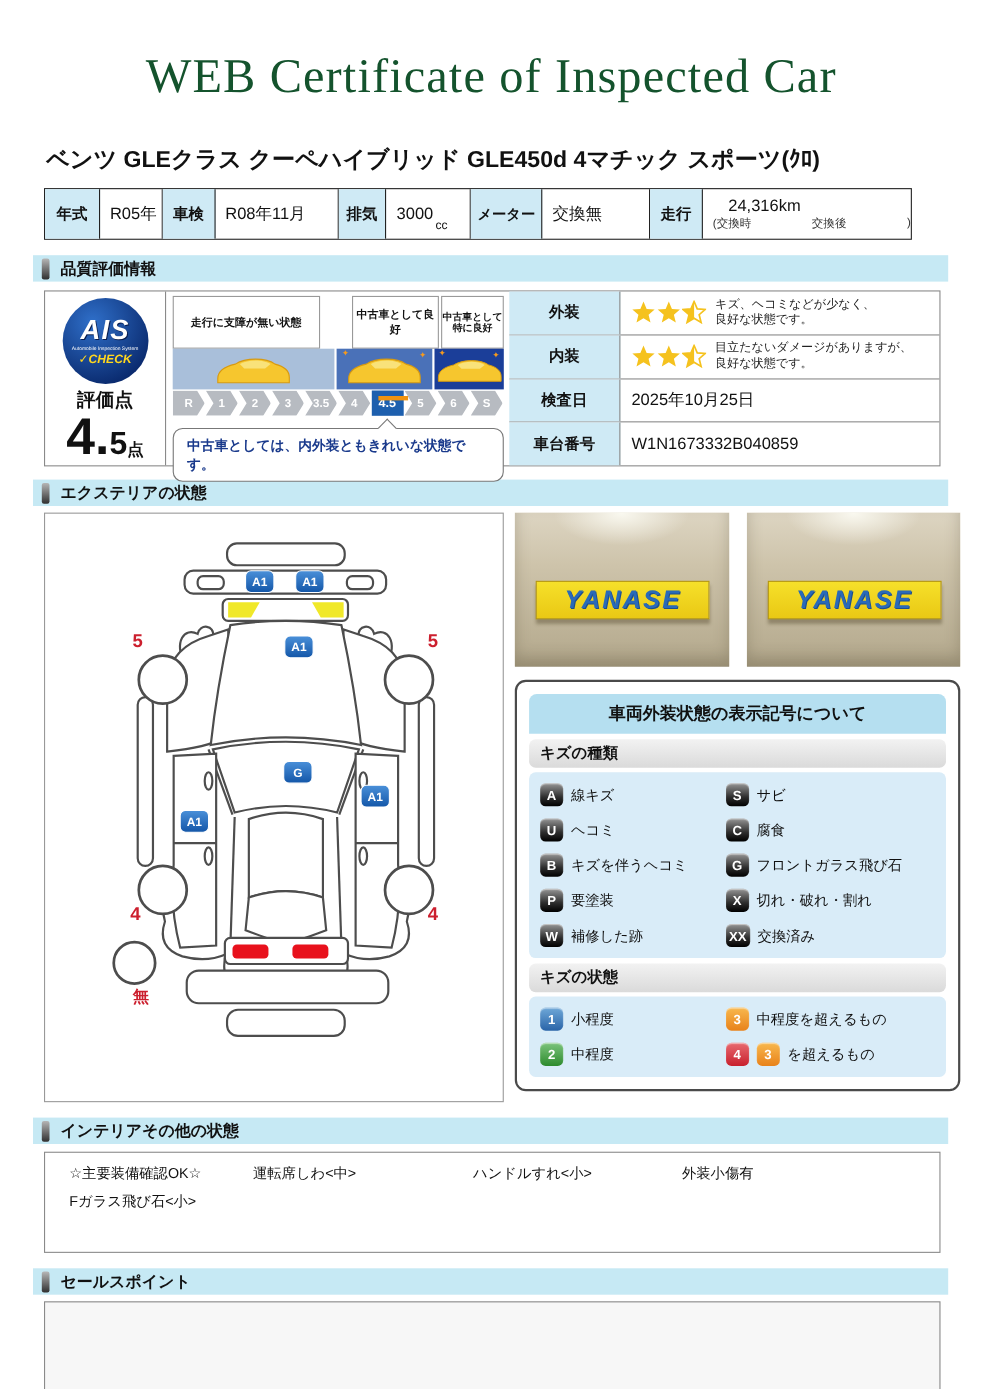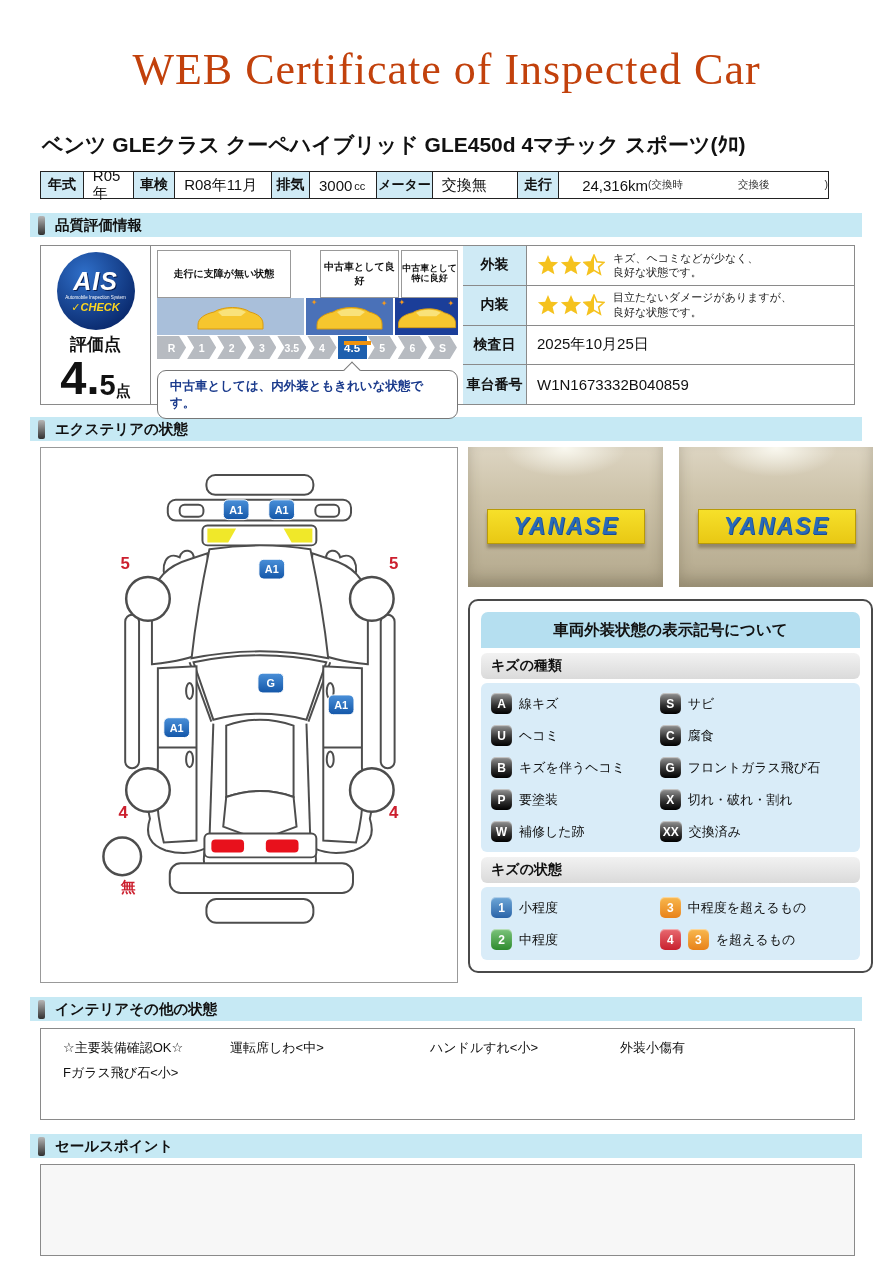--- a/index.html
+++ b/index.html
@@ -1,28 +1,28 @@
 <!DOCTYPE html>
 <html><head>
 <meta charset="utf-8">
 <style>
   html,body{margin:0;padding:0;background:#fff;}
   body{width:893px;font-family:"Liberation Sans","DejaVu Sans",sans-serif;color:#111;}
   .main-title{font-family:"Liberation Serif","DejaVu Serif",serif;font-size:44px;font-weight:400;
-    text-align:center;margin-top:44px;letter-spacing:1px;color:#c2410c;}
+    text-align:center;margin-top:44px;letter-spacing:1px;color:#14532d;}
   .car-name{margin:36px 0 0 42px;font-size:21px;font-weight:bold;}
 
   
-  .spec-table{display:flex;margin:12px 0 0 40px;width:789px;height:28px;border:1px solid #222;background:#fff;box-sizing:border-box;}
+  .spec-table{display:flex;margin:12px 0 0 40px;width:789px;height:47px;border:1px solid #222;background:#fff;box-sizing:border-box;}
   .spec-cell{display:flex;align-items:center;justify-content:center;border-right:1px solid #222;box-sizing:border-box;}
   .spec-cell:last-child{border-right:none;}
   .spec-label{background:#cfeaf5;font-weight:bold;font-size:14px;}
   .spec-value{font-size:15px;justify-content:flex-start;padding-left:9px;}
   .unit-cc{font-size:11px;vertical-align:sub;margin-left:2px;}
-  .mileage-cell{flex-direction:row;align-items:center;justify-content:center;padding-left:9px;}
+  .mileage-cell{flex-direction:column;align-items:flex-start;justify-content:center;padding-left:9px;}
   .mileage-main{font-size:15px;margin-left:14px;}
   .mileage-note{font-size:10.5px;color:#333;display:flex;width:180px;justify-content:space-between;}
 
   
   .sec-header{display:flex;align-items:center;height:24px;background:#c6e9f4;margin:0 31px 0 30px;}
   .sec-accent{width:7px;height:19px;margin-left:8px;background:linear-gradient(180deg,#b6b6b6,#303030);border-radius:2px;}
   .sec-title{font-weight:bold;font-size:14.5px;margin-left:10px;}
 
   
   .q-box{display:flex;margin:8px 0 0 40px;width:815px;height:160px;border:1px solid #8a8a8a;box-sizing:border-box;}
@@ -38,21 +38,21 @@
   .score-main{font-size:47px;font-weight:900;}
   .score-sub{font-size:29px;font-weight:900;}
   .score-unit{font-size:15px;font-weight:900;}
 
   .q-mid{width:312px;box-sizing:border-box;padding:4px 5px 0 6px;position:relative;}
   .zone-labels{display:flex;height:48px;}
   .zl{border:1px solid #999;background:#fff;display:flex;align-items:center;justify-content:center;
       font-weight:bold;font-size:10px;text-align:center;margin-right:2px;box-sizing:border-box;}
   .zl1{width:49.5%;}
   .zl2{width:29.5%;margin-left:27px;}
-  .zl3{width:21%;font-size:9px;line-height:1.15;flex-direction:column;margin-right:0;font-family:Liberation Mono, monospace;}
+  .zl3{width:21%;font-size:9px;line-height:1.15;flex-direction:column;margin-right:0;}
   .zone-band{display:flex;height:37px;}
   .zb{display:flex;align-items:flex-end;justify-content:center;margin-right:2px;position:relative;}
   .zb1{width:49.5%;background:#a9bfda;}
   .zb2{width:29.5%;background:#4a71b8;}
   .zb3{width:21%;background:#1b3e99;margin-right:0;}
   .car-icon{height:30px;margin-bottom:2px;}
   .sparkle{position:absolute;color:#f59a1e;font-size:8px;}
   .sp-tl{top:0;left:6%;} .sp-tr{top:1px;right:6%;}
   .scale{display:flex;height:23px;margin-top:1px;}
   .chev{flex:1;background:#b7bbc1;color:#fff;font-weight:bold;font-size:10.5px;
@@ -62,21 +62,21 @@
   .chev.active{background:#1d5fae;font-size:11.5px;clip-path:none;position:relative;}
   .active-underline{position:absolute;height:4px;background:#f0930f;width:27px;left:193px;top:95px;}
   .q-comment{position:relative;margin-top:11px;height:49px;border:1.5px solid #777;border-radius:9px;background:#fff;
     display:flex;align-items:center;padding:0 12px;font-size:12.5px;font-weight:bold;color:#1a3a8c;box-sizing:border-box;}
   .q-caret{position:absolute;top:-7px;left:63%;width:11px;height:11px;background:#fff;
     border-left:1.5px solid #777;border-top:1.5px solid #777;transform:rotate(45deg);}
 
   .q-right{flex:1;display:flex;flex-direction:column;}
   .q-row{display:flex;border-bottom:1px solid #8a8a8a;flex:1;min-height:0;}
   .q-row:last-child{border-bottom:none;}
-  .q-row-label{width:64px;background:#cfeaf5;display:flex;align-items:center;justify-content:center;
+  .q-row-label{width:101px;background:#cfeaf5;display:flex;align-items:center;justify-content:center;
     font-weight:bold;font-size:14px;border-right:1px solid #8a8a8a;box-sizing:border-box;}
   .q-row-value{flex:1;display:flex;align-items:center;padding-left:10px;font-size:15px;}
   .stars{display:flex;gap:1px;align-items:center;}
   .star-text{margin-left:8px;font-size:11px;line-height:1.35;color:#222;}
 
   
   .ext-row{display:flex;margin:6px 0 0 40px;width:835px;}
   .diagram-box{width:418px;height:536px;border:1px solid #999;box-sizing:border-box;background:#fff;}
   .ext-right{margin-left:10px;width:405px;}
   .photos{display:flex;gap:16px;}

